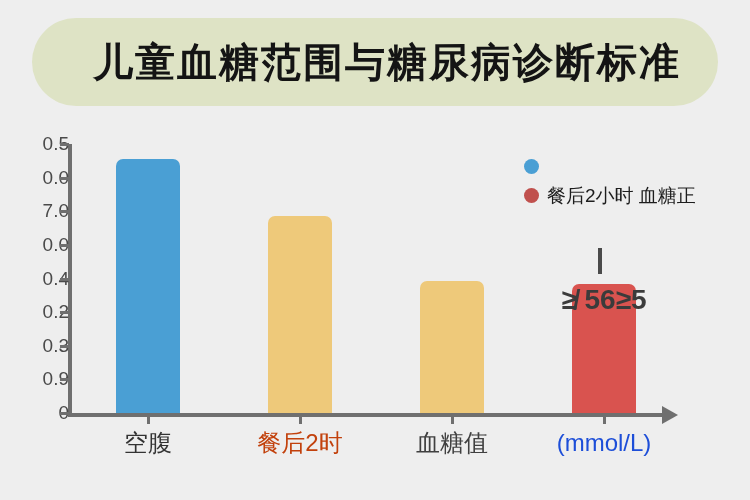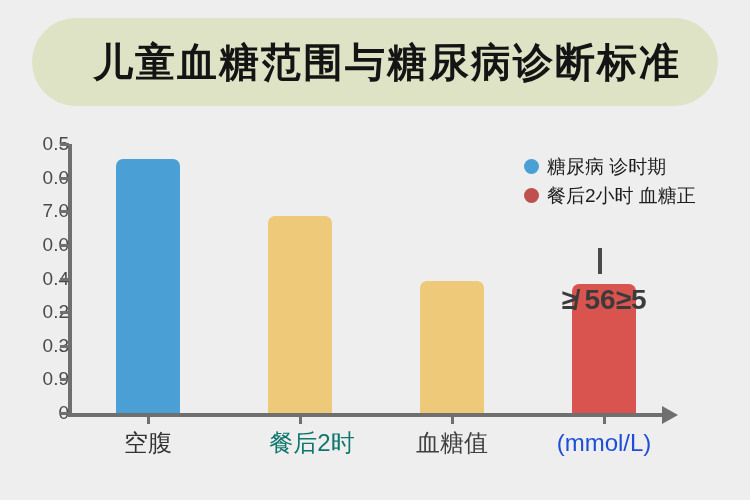--- a/index.html
+++ b/index.html
@@ -247,29 +247,28 @@
     </div>
 
   <div id="bars">
       <div class="bar" style="left: 116px; width: 64px; top: 40.9444px; height: 254.056px; background: rgb(74, 159, 212);"></div>
       <div class="bar" style="left: 268px; width: 64px; top: 97.7333px; height: 197.267px; background: rgb(238, 201, 122);"></div>
       <div class="bar" style="left: 420px; width: 64px; top: 163.489px; height: 131.511px; background: rgb(238, 201, 122);"></div>
       <div class="bar" style="left: 572px; width: 64px; top: 166.478px; height: 128.522px; background: rgb(217, 83, 79);"></div>
     </div>
   <div id="x-labels">
       <div class="x-label" style="left: 72px; width: 152px; color: rgb(51, 51, 51);">空腹</div>
-      <div class="x-label" style="left: 236px; width: 152px; color: #0f766e;">餐后2时</div>
+      <div class="x-label" style="left: 224px; width: 152px; color: #c2410c;">餐后2时</div>
       <div class="x-label" style="left: 376px; width: 152px; color: #404040;">血糖值</div>
       <div class="x-label" style="left: 528px; width: 152px; color: #1d4ed8;">(mmol/L)</div>
     </div>
 
   <div id="legend">
       <div class="legend-row">
         <span class="legend-dot" style="background: rgb(74, 159, 212);"></span>
-        <span class="legend-label">糖尿病 诊时期</span>
       </div>
       <div class="legend-row">
         <span class="legend-dot" style="background: rgb(192, 80, 77);"></span>
         <span class="legend-label">餐后2小时 血糖正</span>
       </div>
     </div>
 
   <div id="annotation-tick"></div>
   <div id="annotation-value">≱ 56≥5</div>
 

